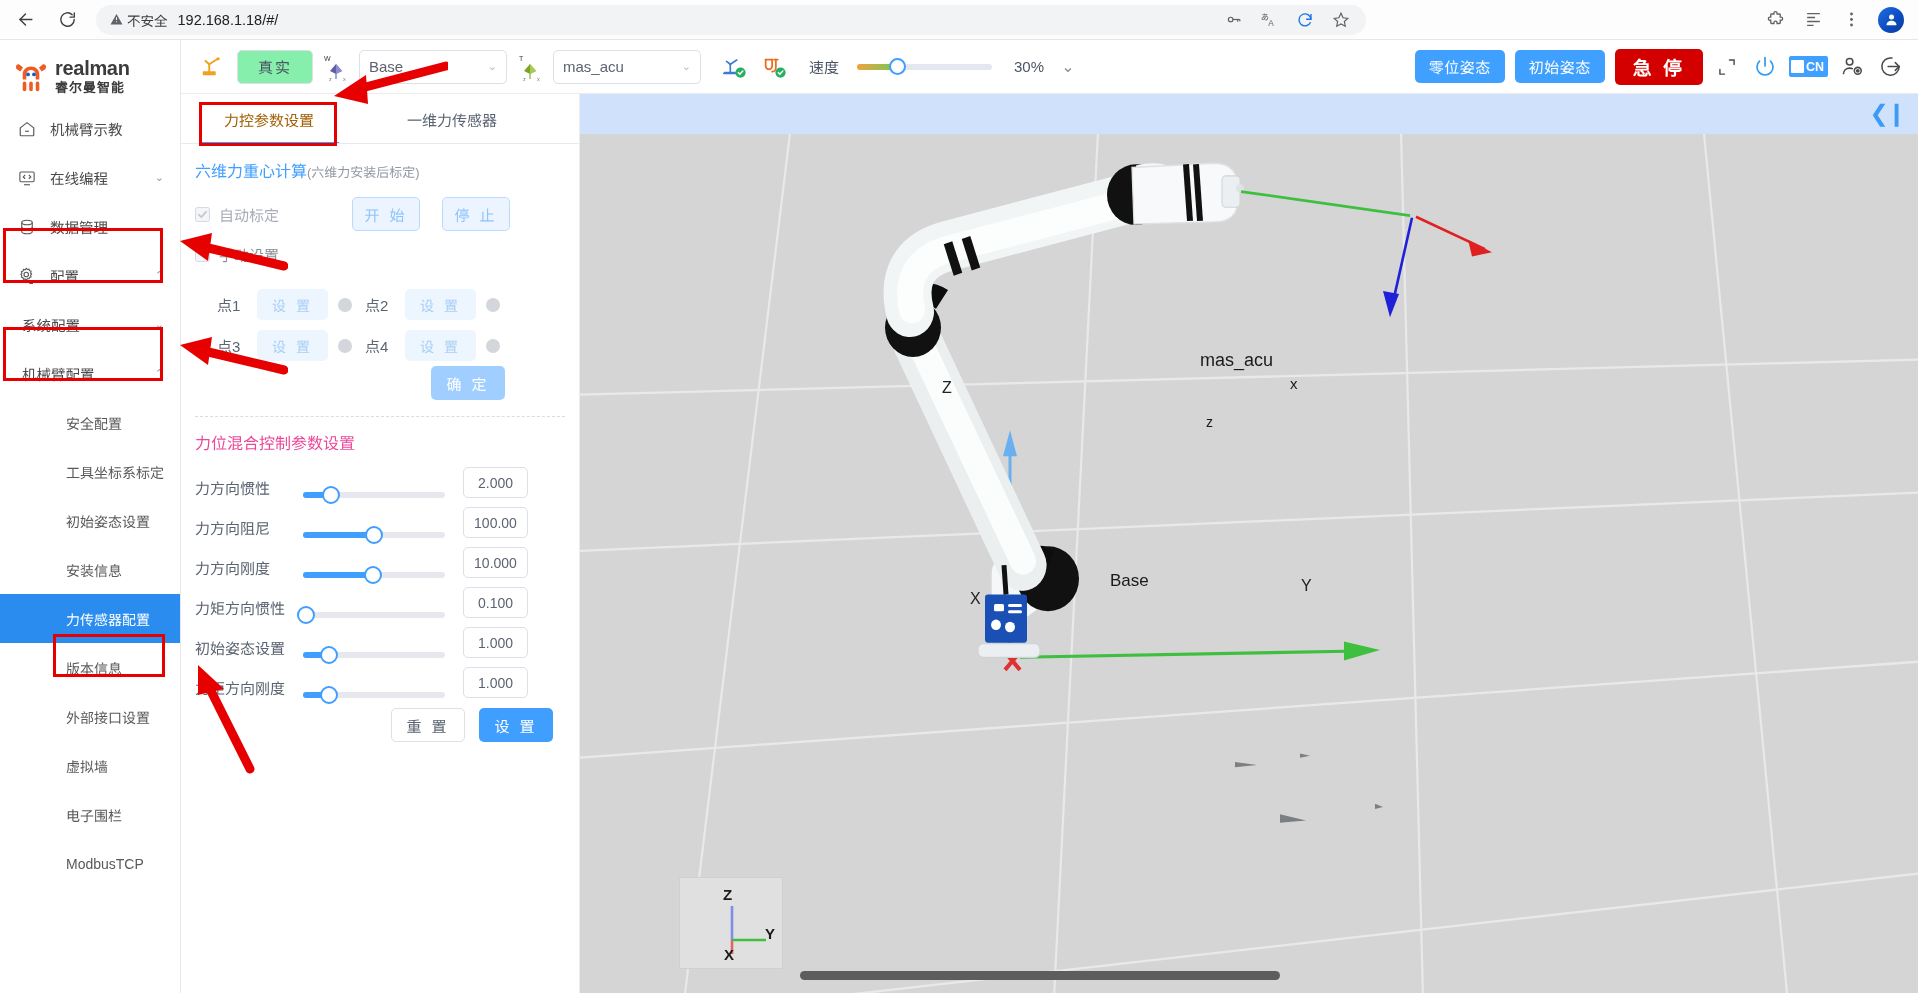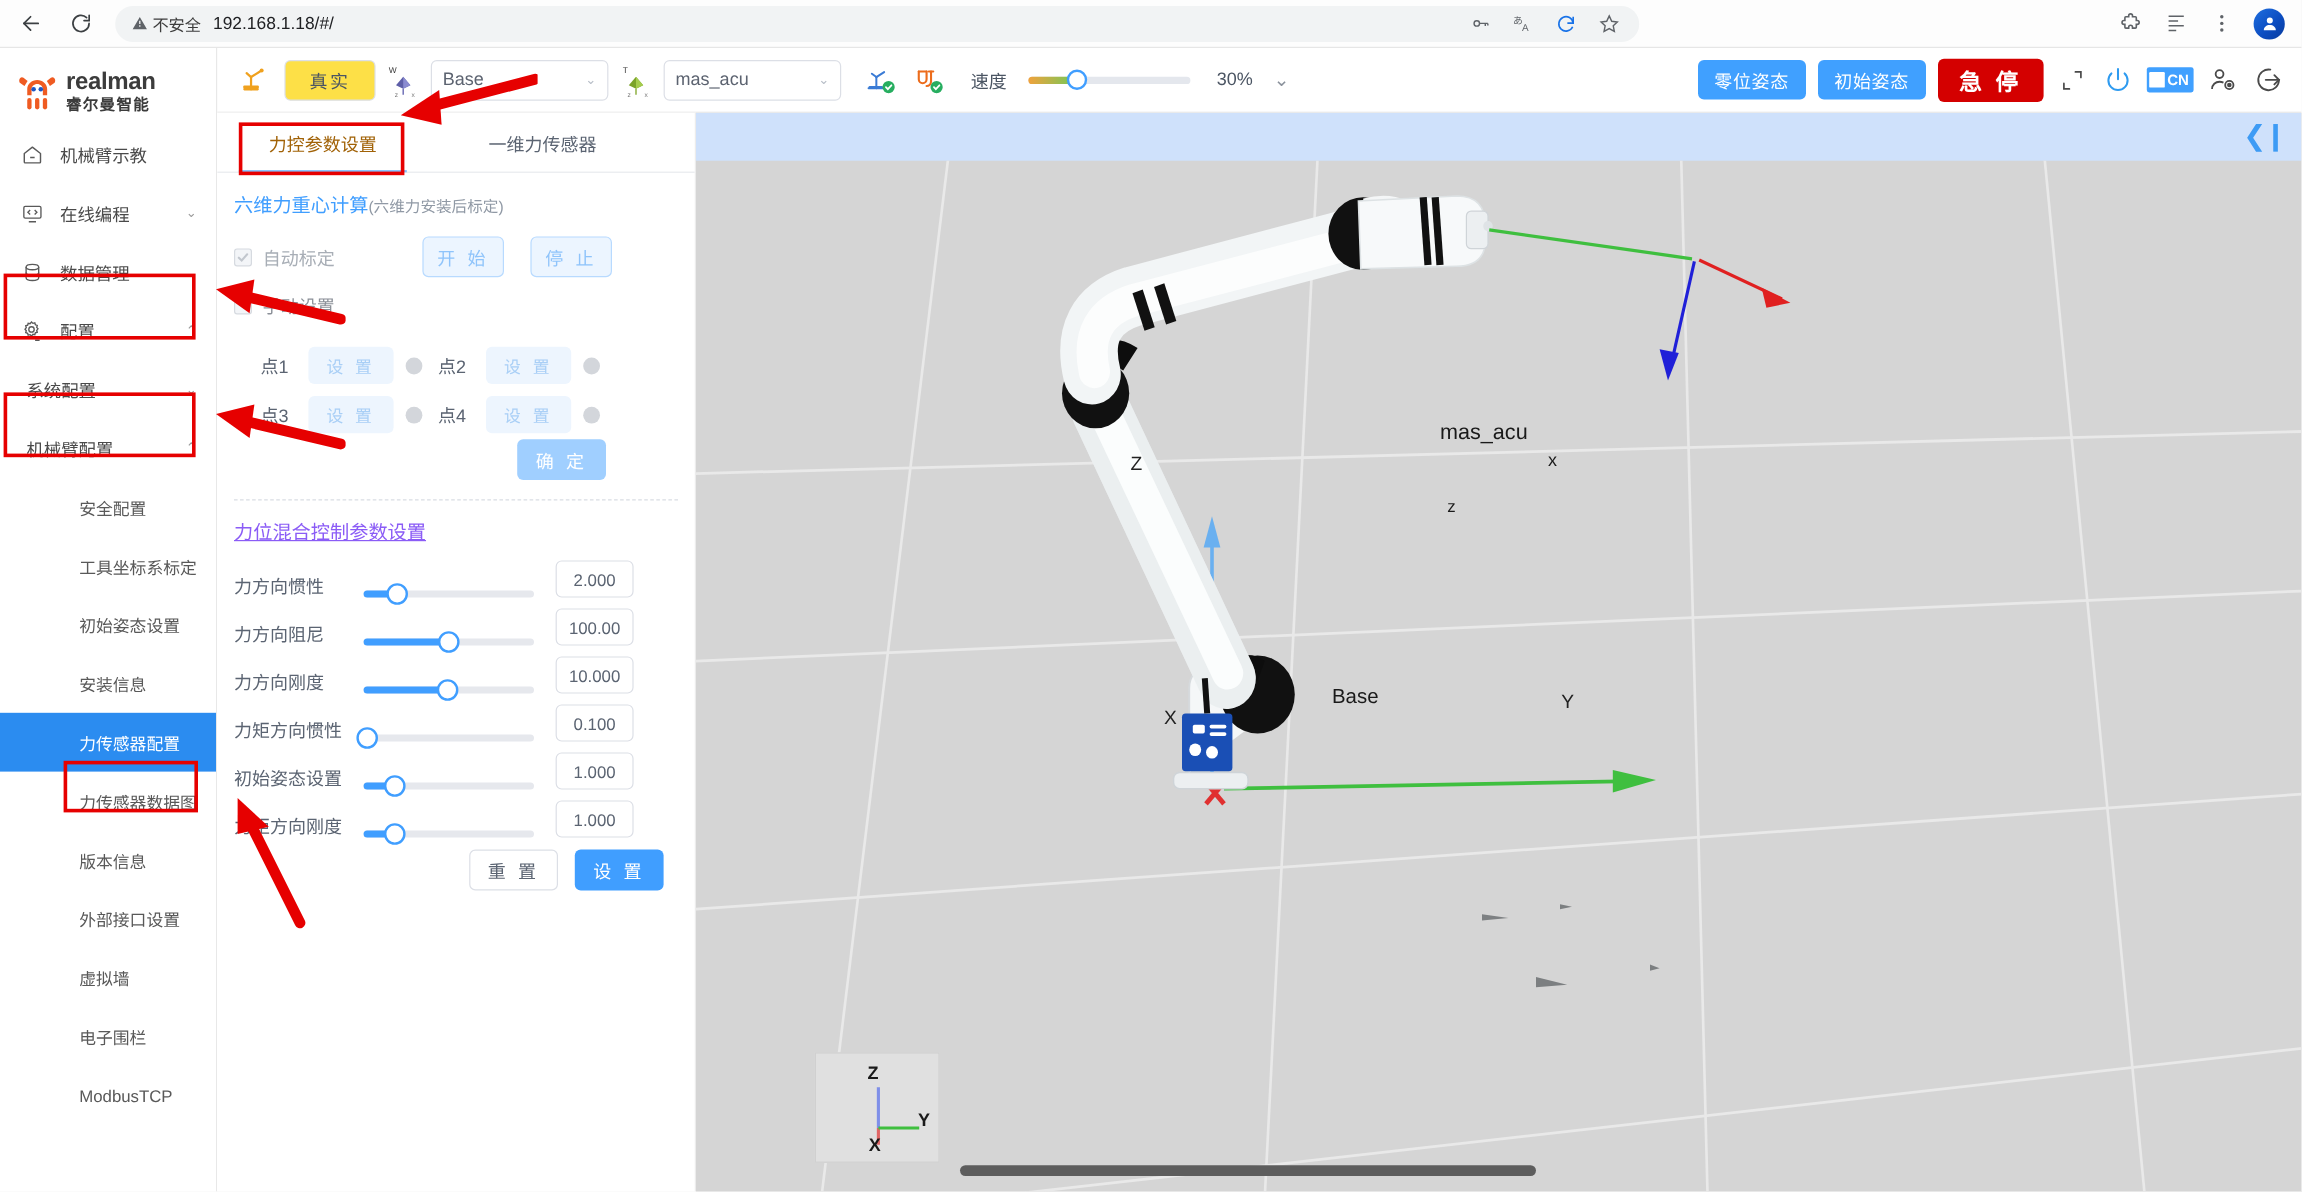--- a/index.html
+++ b/index.html
@@ -84,21 +84,21 @@
 
   
   .main-col { flex: 1 1 auto; display: flex; flex-direction: column; min-width: 0; }
   .toolbar {
     height: 54px; background: #fff; border-bottom: 1px solid #ececec;
     display: flex; align-items: center; padding: 0 14px 0 16px; gap: 10px;
   }
   .tb-icon { width: 30px; height: 30px; display: flex; align-items: center; justify-content: center; cursor: pointer; }
   .pill-btn {
     height: 34px; min-width: 76px; border: 1px solid #dcdfe6; border-radius: 5px;
-    background: #fde047; color: #4b5563; font-size: 15px; display: flex;
+    background: #86efac; color: #4b5563; font-size: 15px; display: flex;
     align-items: center; justify-content: center; cursor: pointer; letter-spacing: 2px;
   }
   .frame-sel {
     height: 34px; width: 148px; border: 1px solid #dcdfe6; border-radius: 5px;
     background: #fff; display: flex; align-items: center; padding: 0 9px;
     font-size: 15px; color: #5c6370; cursor: pointer;
   }
   .frame-sel .caret { margin-left: auto; color: #b5bcc6; font-size: 11px; }
   .axis-mini { width: 26px; height: 30px; flex: 0 0 26px; }
   .speed-label { font-size: 15px; color: #4b5563; margin-left: 10px; }
@@ -187,21 +187,21 @@
   .pt-dot { width: 14px; height: 14px; border-radius: 7px; background: #d3d6db; margin-left: 10px; }
 
   .confirm-wrap { display: flex; justify-content: flex-end; padding: 10px 74px 0 0; }
   .btn-confirm {
     height: 34px; width: 74px; border-radius: 5px; background: #a0cfff;
     color: #fff; border: none; font-size: 15px; display: flex;
     align-items: center; justify-content: center; cursor: pointer; letter-spacing: 3px;
   }
   .dash-sep { border-top: 1px dashed #d9dde3; margin: 16px 14px 0 14px; }
 
-  .sec-title2 { font-size: 16px; color: #8b5cf6; padding: 13px 0 4px 14px; text-decoration: underline; }
+  .sec-title2 { font-size: 16px; color: #ec4899; padding: 13px 0 4px 14px; }
 
   .slider-row { display: flex; align-items: flex-end; height: 40px; padding-left: 14px; }
   .sl-label { width: 108px; flex: 0 0 108px; font-size: 15px; color: #5b6472; }
   .sl-track {
     width: 142px; flex: 0 0 142px; height: 6px; border-radius: 3px;
     background: #e6e8ed; position: relative; margin-right: 18px; cursor: pointer;
   }
   .sl-fill { position: absolute; left: 0; top: 0; height: 6px; border-radius: 3px; background: #409eff; }
   .sl-knob {
     position: absolute; width: 18px; height: 18px; border-radius: 9px;
@@ -417,23 +417,20 @@
           <span class="mi-label">工具坐标系标定</span>
         </div>
         <div class="menu-item leaf">
           <span class="mi-label">初始姿态设置</span>
         </div>
         <div class="menu-item leaf">
           <span class="mi-label">安装信息</span>
         </div>
         <div class="menu-item leaf active">
           <span class="mi-label">力传感器配置</span>
-        </div>
-        <div class="menu-item leaf">
-          <span class="mi-label">力传感器数据图</span>
         </div>
         <div class="menu-item leaf">
           <span class="mi-label">版本信息</span>
         </div>
         <div class="menu-item leaf">
           <span class="mi-label">外部接口设置</span>
         </div>
         <div class="menu-item leaf">
           <span class="mi-label">虚拟墙</span>
         </div>

